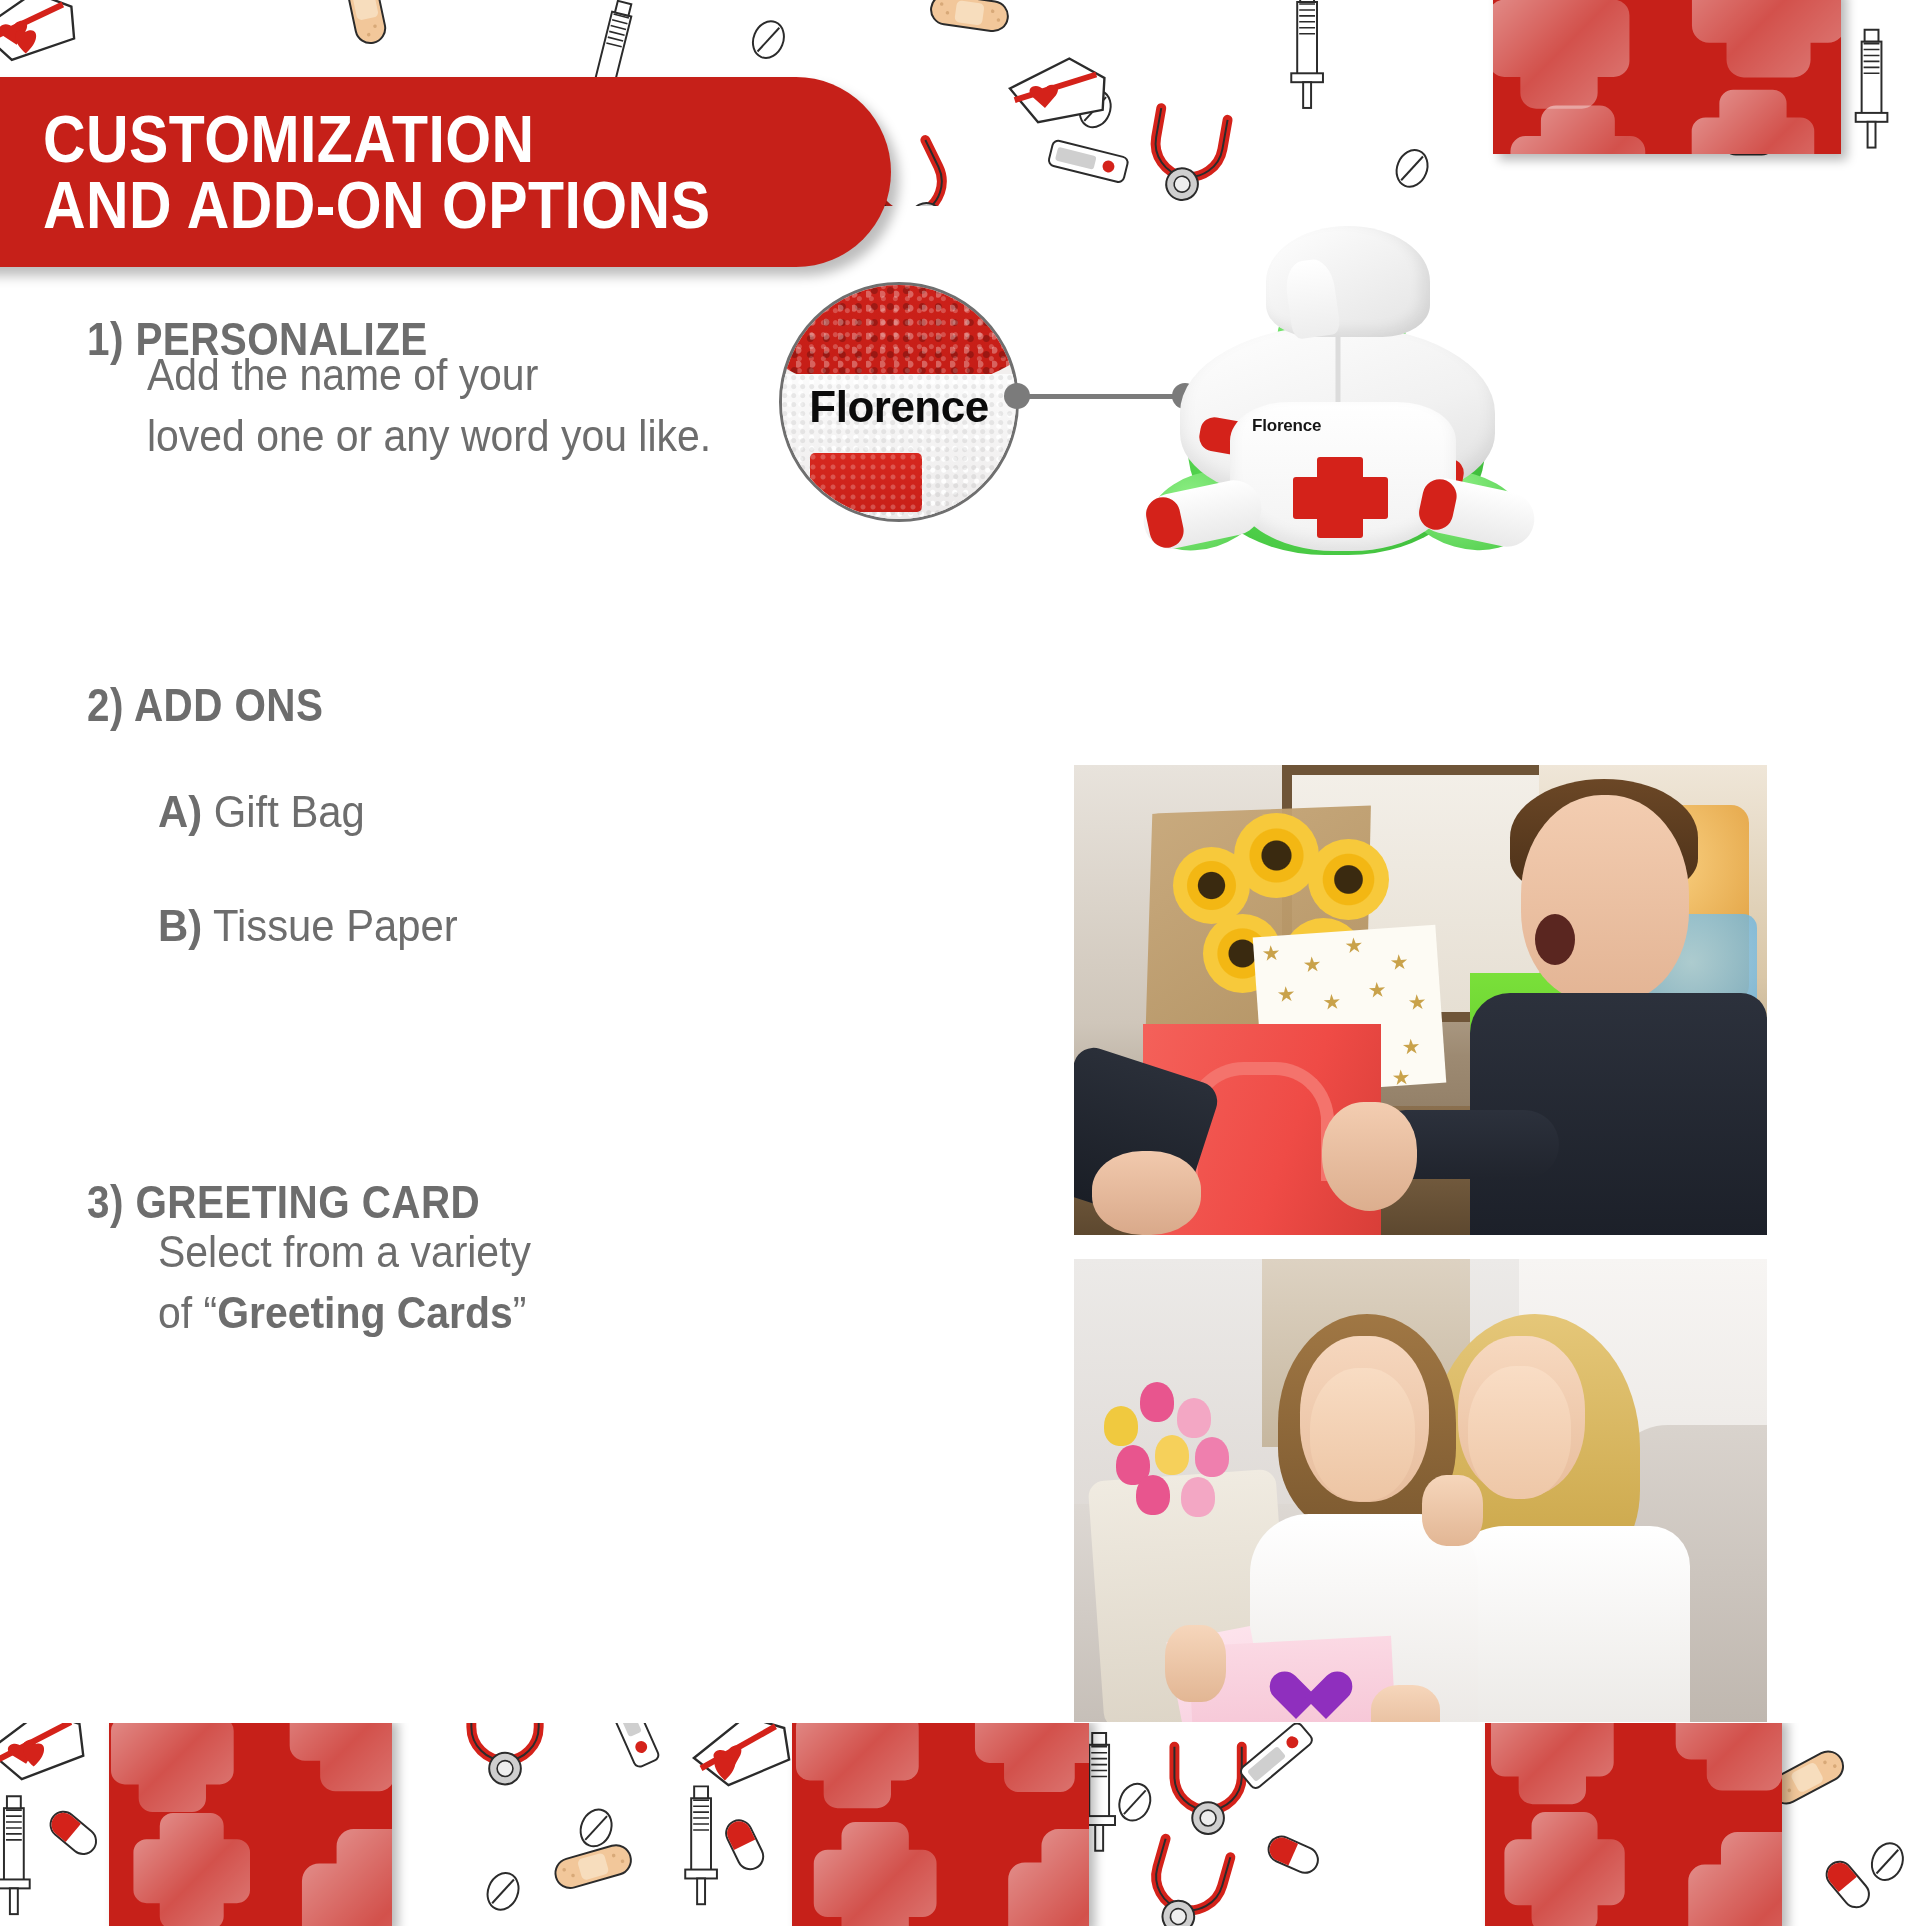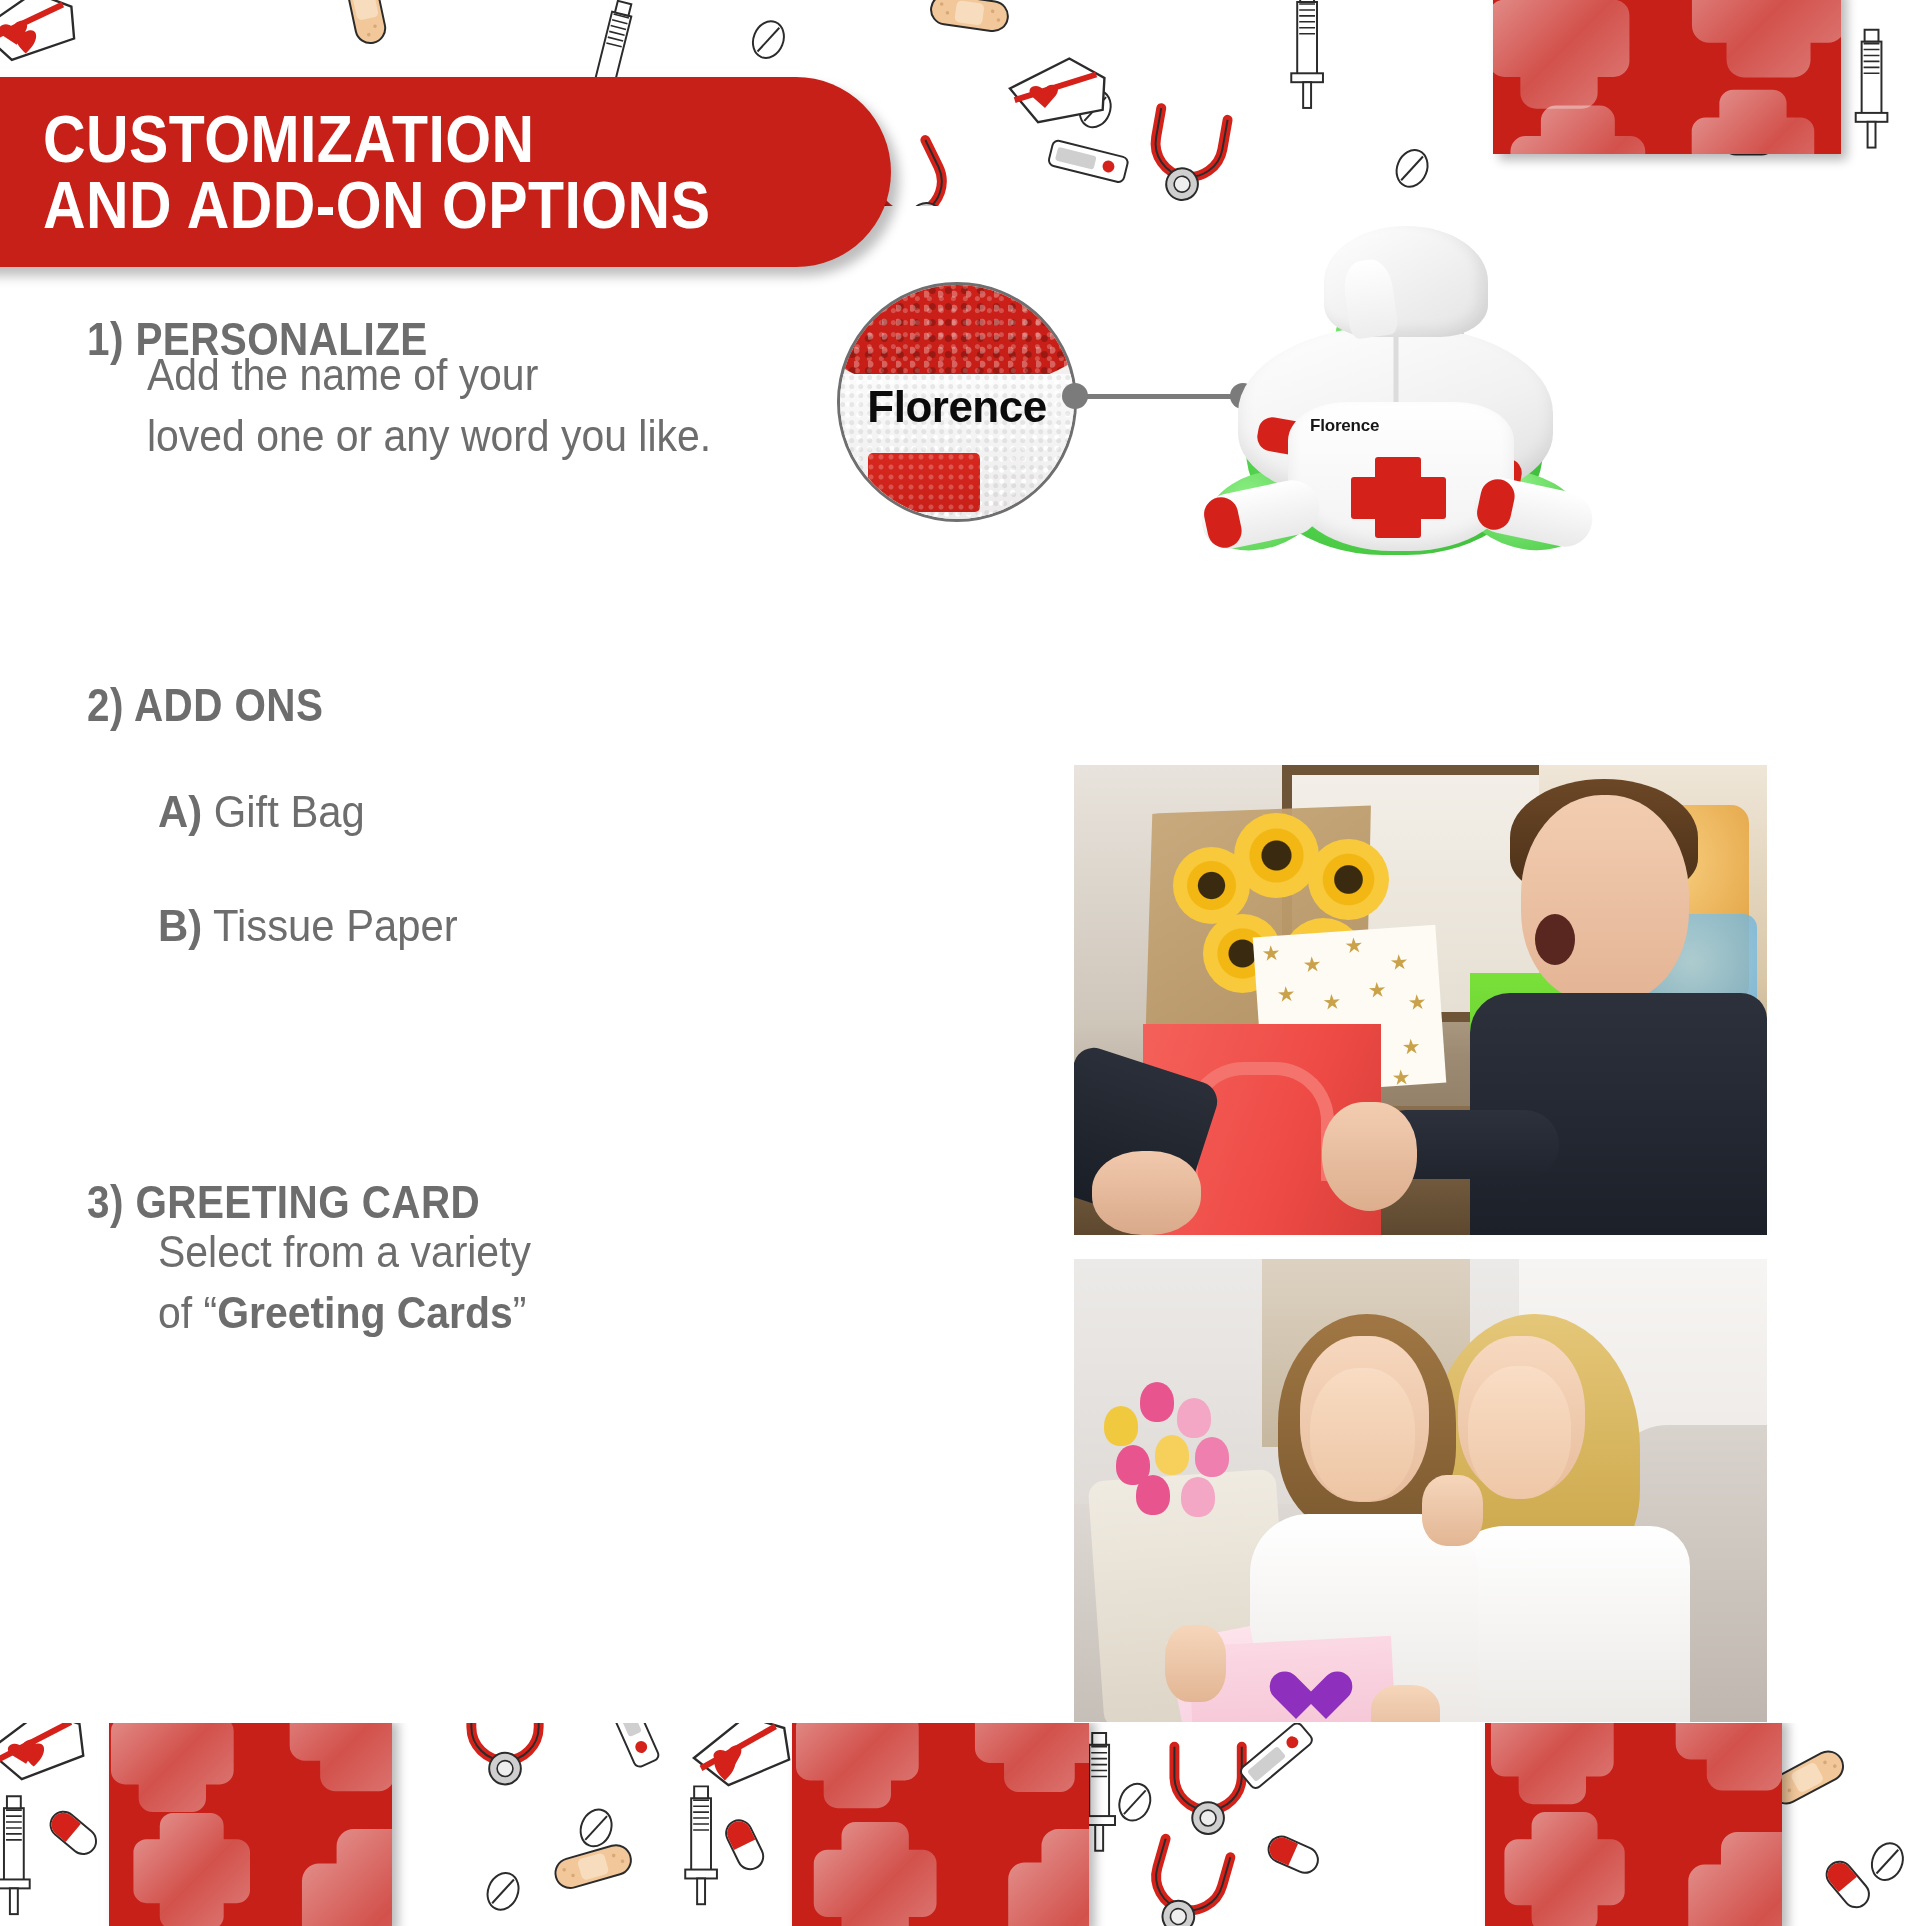--- a/index.html
+++ b/index.html
@@ -44,21 +44,21 @@
     transform:scaleX(.93);transform-origin:left top;white-space:nowrap;
   }
   .sec-body b{font-weight:bold;}
   .addon{
     position:absolute;color:#6d6d6d;font-size:44px;white-space:nowrap;
     transform:scaleX(.95);transform-origin:left center;
   }
   .addon b{font-weight:bold;}
 
   
-  #product-block{position:absolute;left:1068px;top:213px;width:554px;height:396px;}
+  #product-block{position:absolute;left:1010px;top:213px;width:554px;height:396px;}
 
   
   #magnifier{
     position:absolute;left:-231px;top:69px;width:234px;height:234px;border-radius:50%;
     border:3px solid #6f6f6f;overflow:hidden;background:#f2efee;
   }
   #magnifier .knit{
     position:absolute;left:-12%;top:-16%;width:124%;height:62%;
     background:
       radial-gradient(circle at 14% 30%, rgba(255,255,255,.30) 0 3px, transparent 4px),

